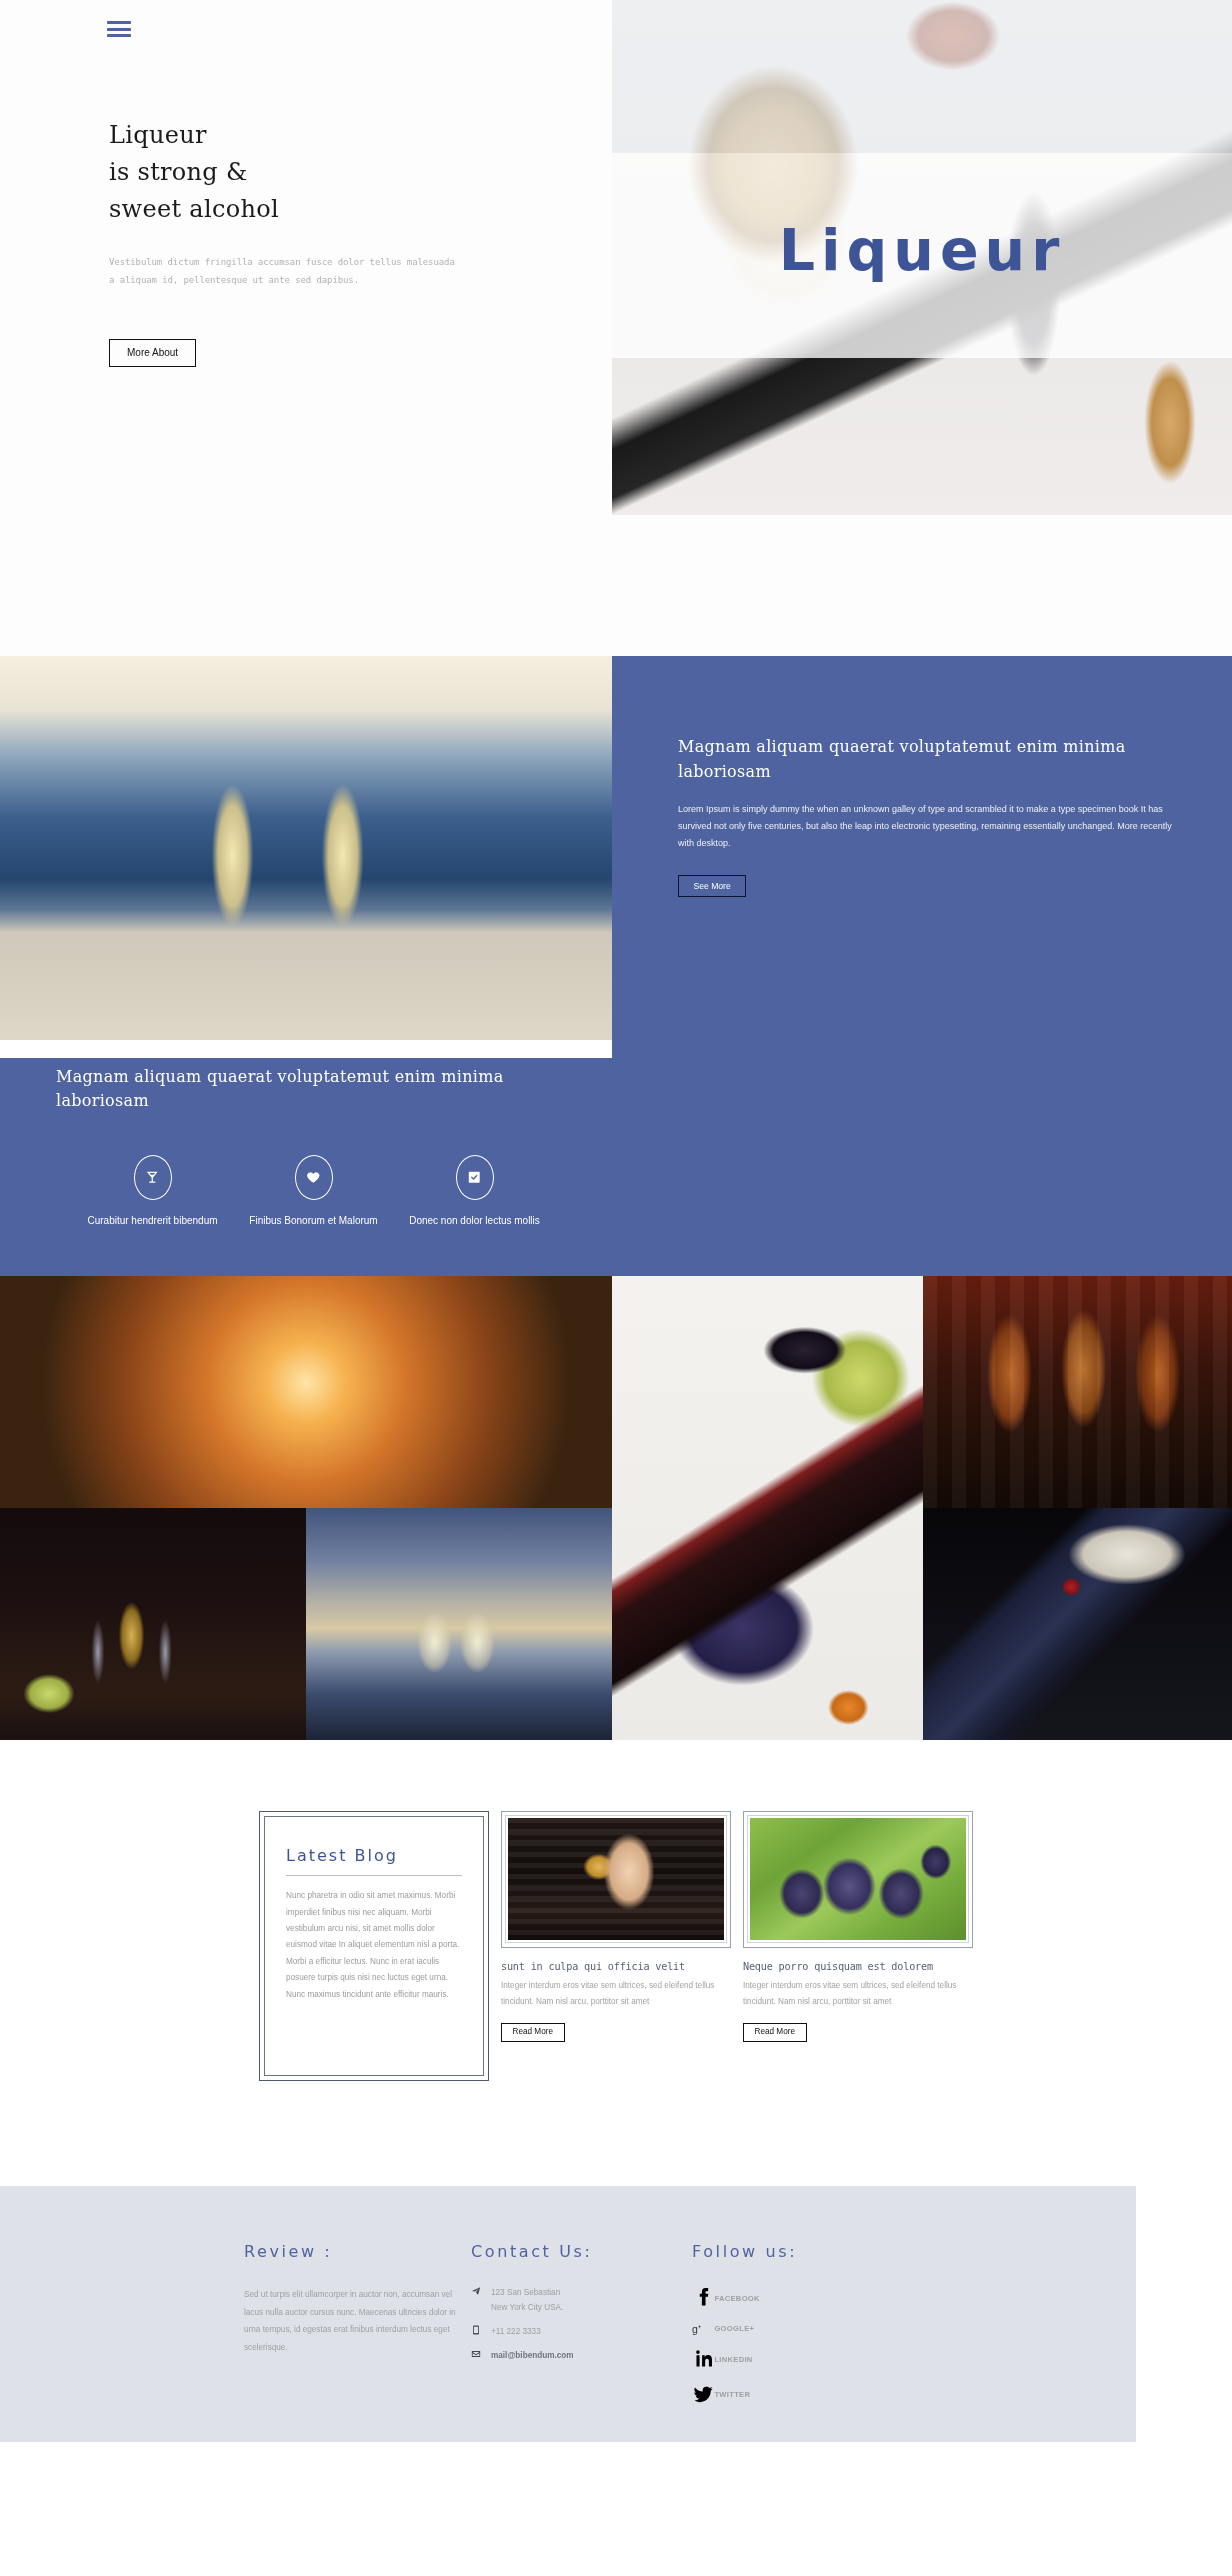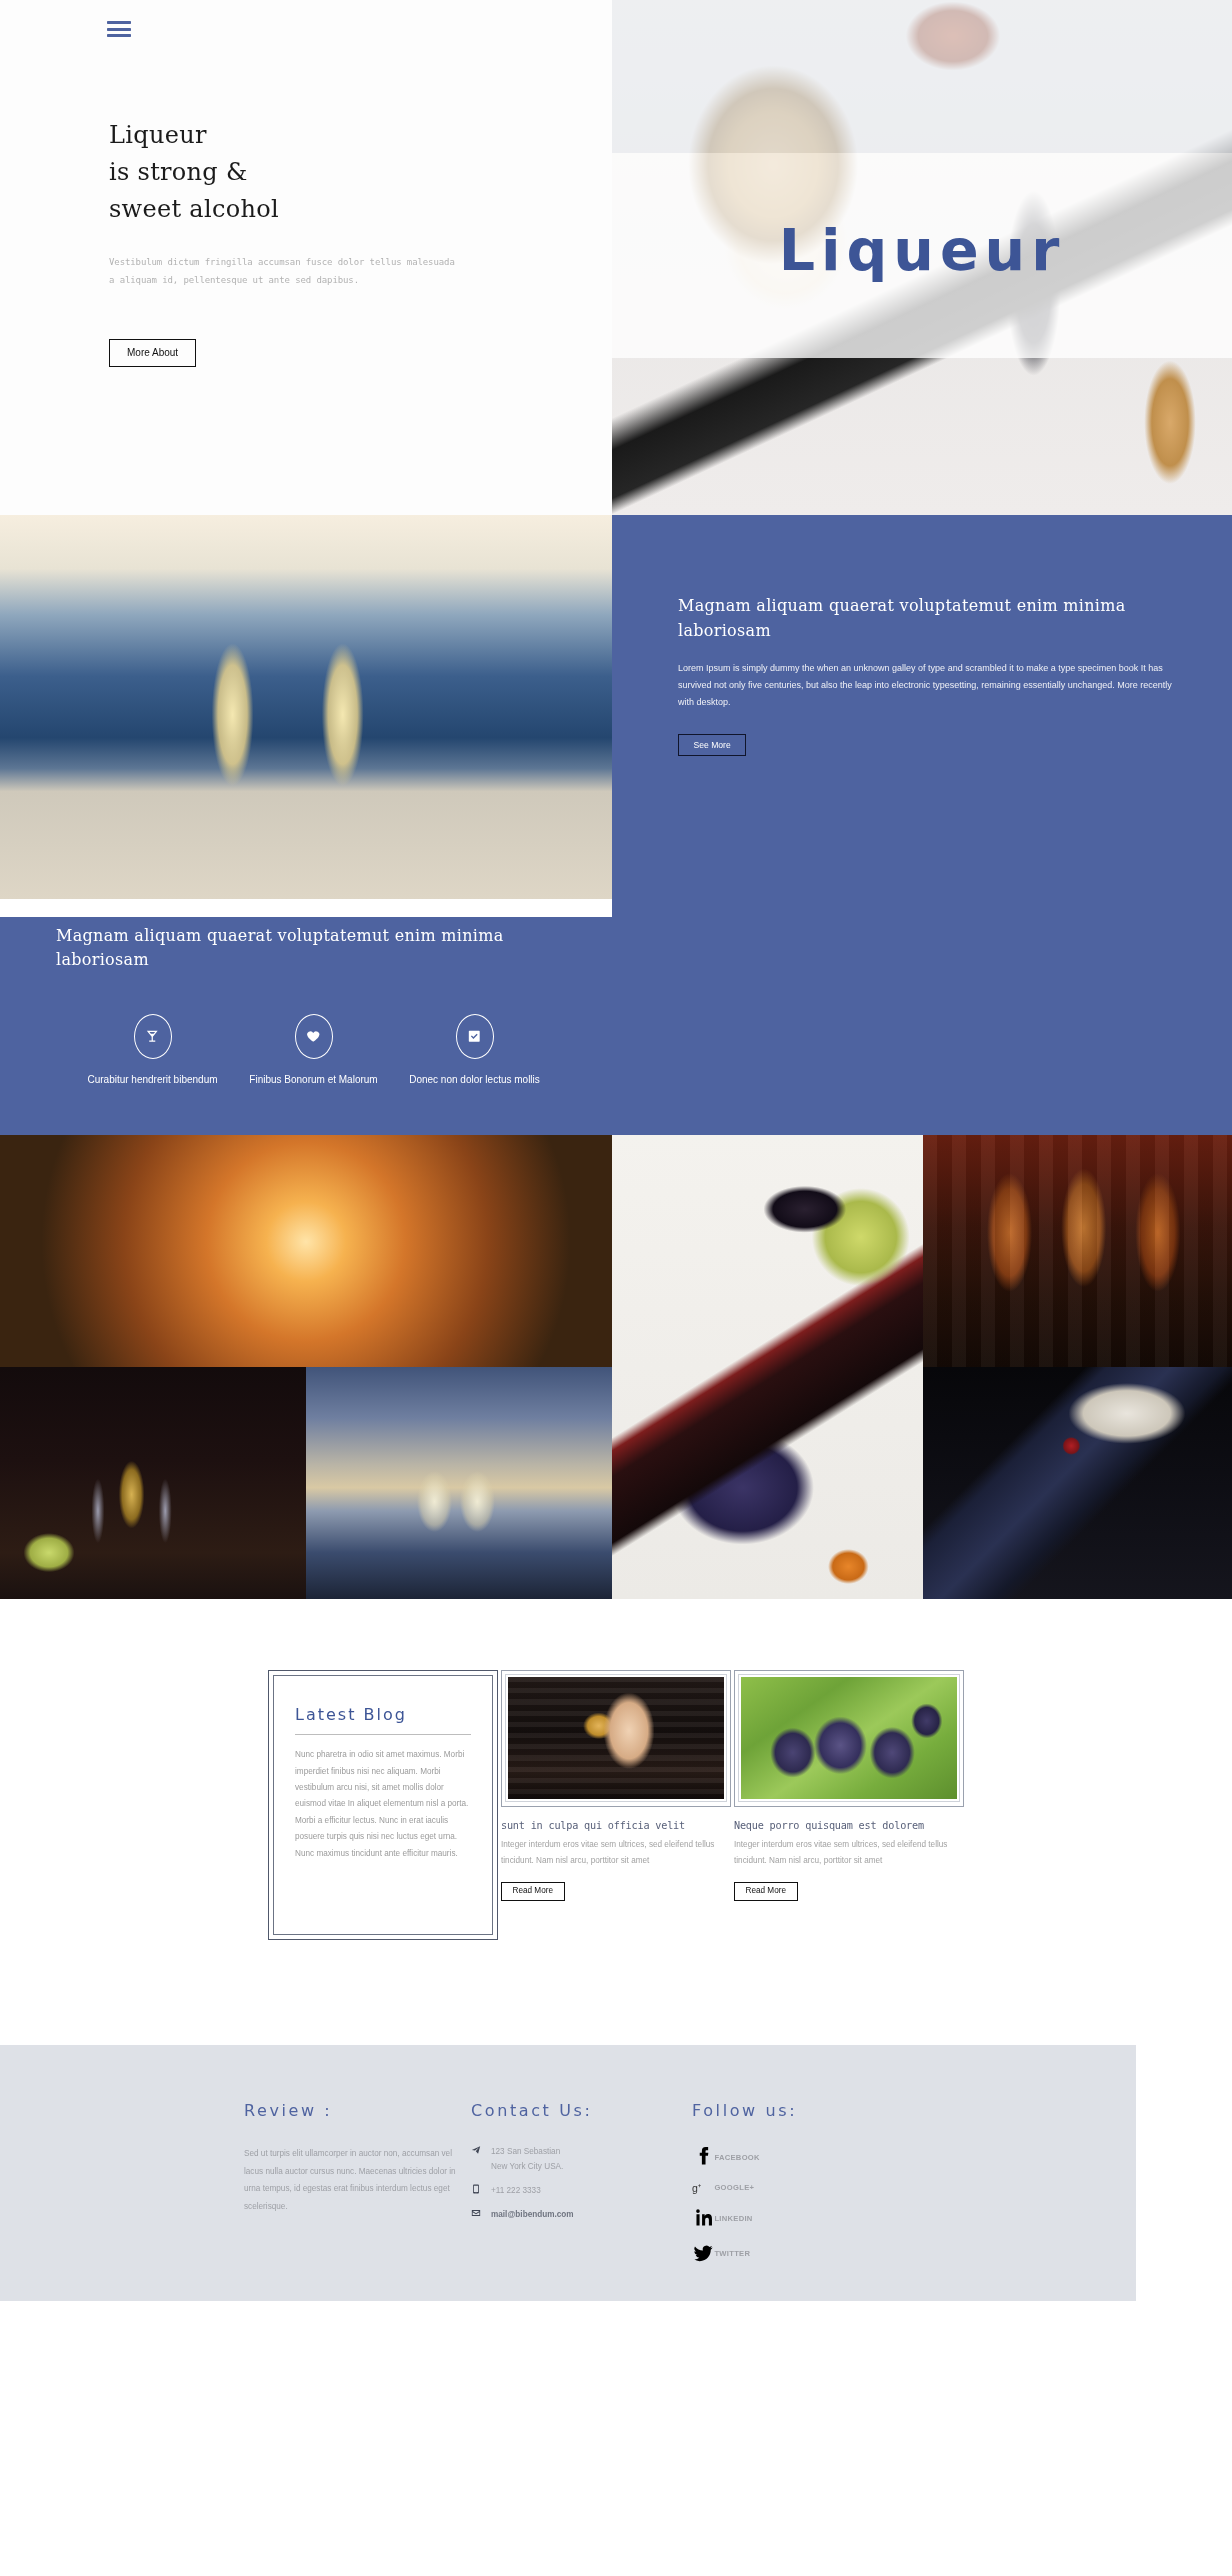--- a/index.html
+++ b/index.html
@@ -6,21 +6,21 @@
   html, body { width: 1232px; }
   body {
     font-family: "Liberation Sans", sans-serif;
     background: #ffffff;
     color: #333;
     -webkit-font-smoothing: antialiased;
   }
   .page { width: 1232px; position: relative; overflow: hidden; }
 
   
-  .hero { position: relative; width: 1232px; height: 515px; background: #fdfdfd; }
+  .hero { position: relative; width: 1232px; height: 656px; background: #fdfdfd; }
   .hero-left { position: absolute; left: 0; top: 0; width: 612px; height: 515px; background: #fdfdfd; }
   .hamburger { position: absolute; left: 107px; top: 21px; width: 24px; cursor: pointer; }
   .hamburger i { display: block; height: 3.3px; background: #4e63a0; margin-bottom: 3.3px; border-radius: 0.7px; }
   .hamburger i:last-child { margin-bottom: 0; }
   .hero-title {
     position: absolute; left: 109px; top: 117px;
     font-family: "DejaVu Serif", serif;
     font-size: 24px; line-height: 1.55; color: #1b1b1b;
     letter-spacing: 0.3px; font-weight: 400;
   }
@@ -102,21 +102,21 @@
   .g-cell { overflow: hidden; position: relative; }
   .g-a { grid-column: 1; grid-row: 1; }
   .g-b { grid-column: 2; grid-row: 1 / span 2; }
   .g-c { grid-column: 3; grid-row: 1; }
   .g-d { grid-column: 1; grid-row: 2; display: grid; grid-template-columns: 1fr 1fr; }
   .g-e { grid-column: 3; grid-row: 2; }
   .g-d > div { overflow: hidden; position: relative; }
 
   
   .blog-section { width: 1232px; background: #ffffff; padding: 71px 0 105px 0; }
-  .blog-row { display: flex; justify-content: center; gap: 3px; }
+  .blog-row { display: flex; justify-content: center; gap: 12px; }
   .blog-col { width: 230px; }
 
   .latest-outer { border: 1.3px solid #50586b; padding: 4px; height: 270px; }
   .latest-inner { border: 0.7px solid #6b7384; height: 100%; padding: 29px 21px; }
   .latest-title {
     font-family: "DejaVu Sans", sans-serif; font-size: 16px;
     letter-spacing: 2px; color: #3d5596; font-weight: 400;
   }
   .latest-rule { border-top: 0.7px solid #bdbdbd; margin: 10px 0 12px 0; }
   .latest-body { font-size: 8.2px; line-height: 2.0; color: #9b9b9b; }

